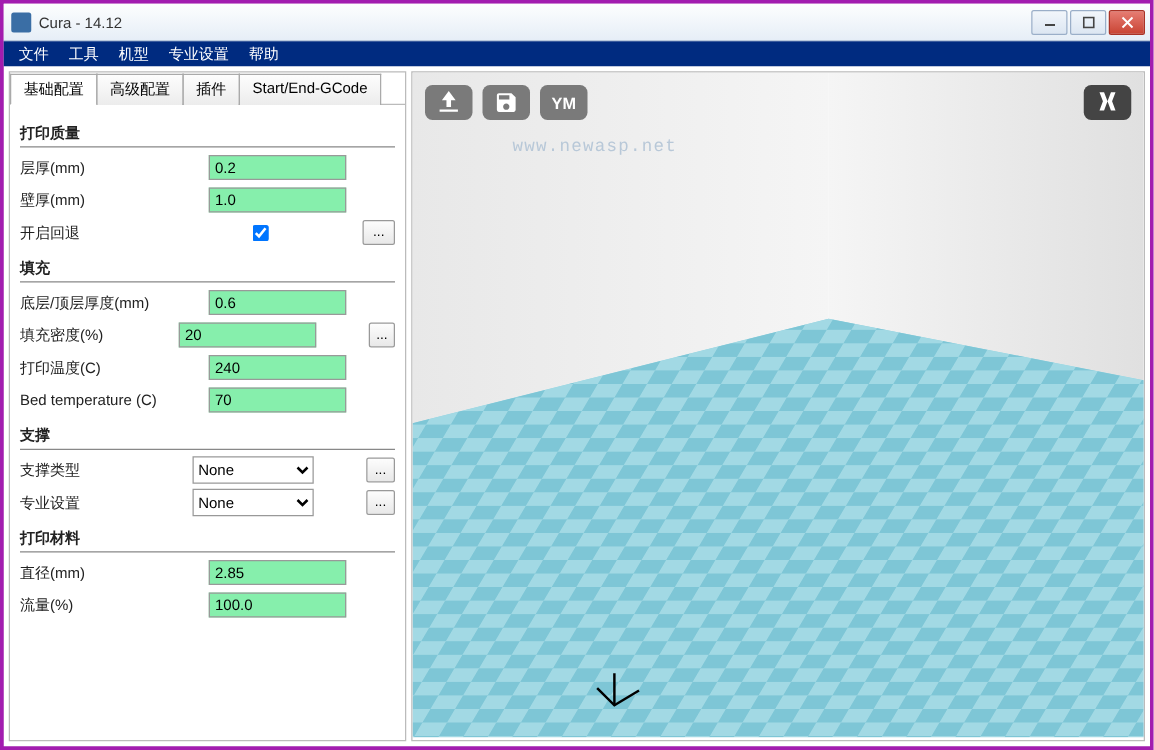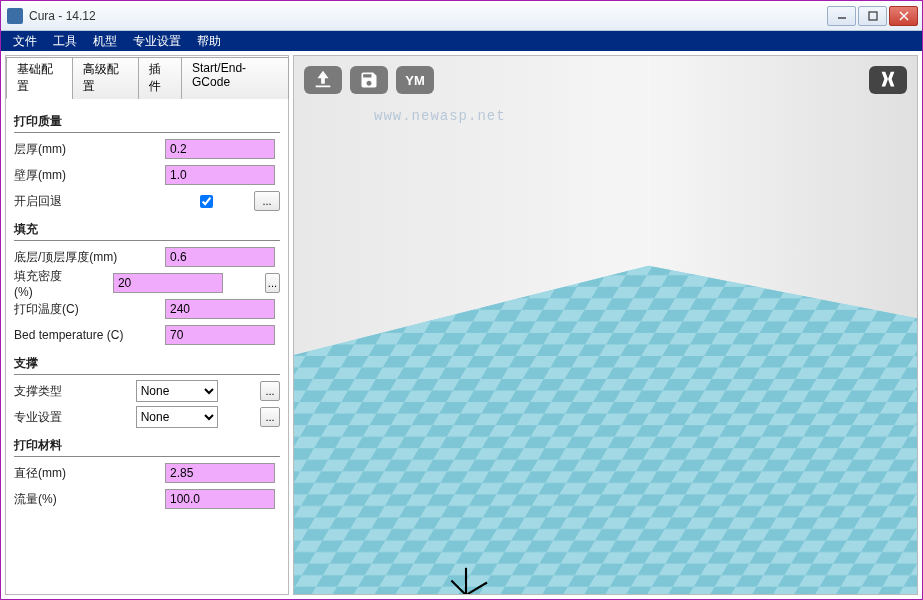--- a/index.html
+++ b/index.html
@@ -1,41 +1,41 @@
 <!DOCTYPE html>
 <html><head>
 <meta charset="utf-8">
 <style>
 * { box-sizing: border-box; margin: 0; padding: 0; font-family: "Microsoft YaHei", "SimSun", Tahoma, sans-serif; }
 body { width: 923px; height: 600px; background: #fff; overflow: hidden; }
 
-.window { width: 923px; height: 600px; border: 1px solid #a21caf; background: #fff; display: flex; flex-direction: column; position: relative; }
+.window { width: 923px; height: 600px; border: 3px solid #a21caf; background: #fff; display: flex; flex-direction: column; position: relative; }
 
 .titlebar { height: 30px; background: linear-gradient(#fdfefe, #e6eef7); display: flex; align-items: center; border-bottom: 1px solid #b8c8dc; }
 .titlebar .icon { width: 16px; height: 16px; margin: 0 6px; background: #3a6ea5; border-radius: 2px; }
 .titlebar .title { flex: 1; font-size: 12px; color: #333; }
 .titlebar .controls { display: flex; height: 20px; margin-right: 4px; }
 .titlebar .btn { width: 29px; height: 20px; border: 1px solid #9aaec8; margin-left: 2px; background: linear-gradient(#f2f6fb,#dce6f2); border-radius: 2px; display:flex; align-items:center; justify-content:center; font-size:10px; color:#444;}
 .titlebar .btn.close { background: linear-gradient(#e67d73,#c94434); color:#fff; border-color:#a93226;}
 .titlebar .btn.close svg, .titlebar .btn svg { display:block;}
 
 .menubar { height: 20px; background: #002b80; display: flex; align-items: center; padding: 0 4px; }
 .menubar .menu-item { color: #fff; font-size: 12px; padding: 0 8px; line-height: 20px; }
 
 .client { flex: 1; display: flex; padding: 4px; gap: 4px; min-height: 0; }
 
-.left-panel { width: 284px; border: 1px solid #bbb; background: #fff; display: flex; flex-direction: column; }
+.left-panel { width: 318px; border: 1px solid #bbb; background: #fff; display: flex; flex-direction: column; }
 .tabs { display: flex; border-bottom: 1px solid #bbb; }
 .tab { font-size: 12px; padding: 3px 10px; border: 1px solid #aaa; border-bottom: none; margin-right: -1px; background: linear-gradient(#fdfdfd,#ececec); position: relative; top:1px;}
 .tab.active { background:#fff; border-bottom:1px solid #fff;}
 .panel-body { padding: 6px 8px; font-size: 12px; color: #222; overflow: auto; flex:1;}
 .section-title { font-weight: bold; font-size: 12px; margin: 8px 0 4px; border-bottom: 1px solid #888; padding-bottom: 2px;}
 .row { display: flex; align-items: center; height: 24px; margin: 2px 0; gap: 36px;}
 .row label { width: 115px; font-size: 12px; }
-.row input[type=text] { width: 110px; height: 20px; border: 1px solid #999; padding: 0 4px; font-size: 12px; background: #f0abfc; }
+.row input[type=text] { width: 110px; height: 20px; border: 1px solid #999; padding: 0 4px; font-size: 12px; background: #86efac; }
 .row input[type=checkbox] { margin-left: 35px; }
 .row select { width: 110px; height: 22px; border:1px solid #999; font-size:12px; background:#fff;}
 .ell-btn { width: 26px; height: 20px; border: 1px solid #999; background: linear-gradient(#fdfdfd,#e8e8e8); margin-left: 6px; font-size: 11px; border-radius:2px;}
 
 .viewport { flex: 1; border: 1px solid #bbb; position: relative; overflow: hidden; background: #fff; }
 .scene { position:absolute; inset:0; }
 .topbar-icons { position:absolute; top:10px; left:10px; display:flex; gap:8px; }
 .ico { width:38px; height:28px; border-radius:6px; background:#7a7a7a; display:flex; align-items:center; justify-content:center; color:#fff; font-size:13px; font-weight:bold;}
 .ico.right { position:absolute; top:10px; right:10px; background:#444;}
 .watermark { position:absolute; top:52px; left:80px; color:#b8c8d8; font-size:14px; font-family: Liberation Mono, monospace; letter-spacing:1px; pointer-events:none;}

